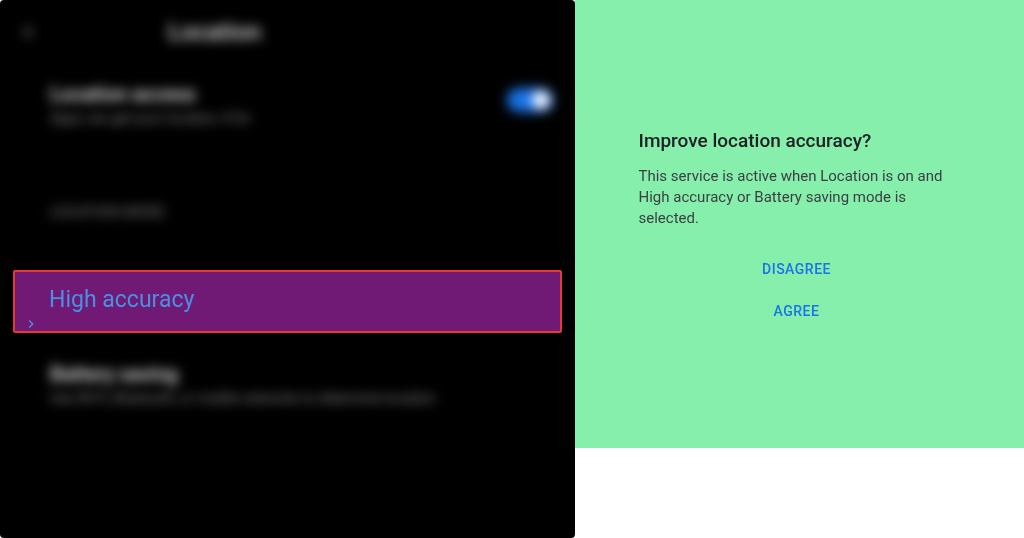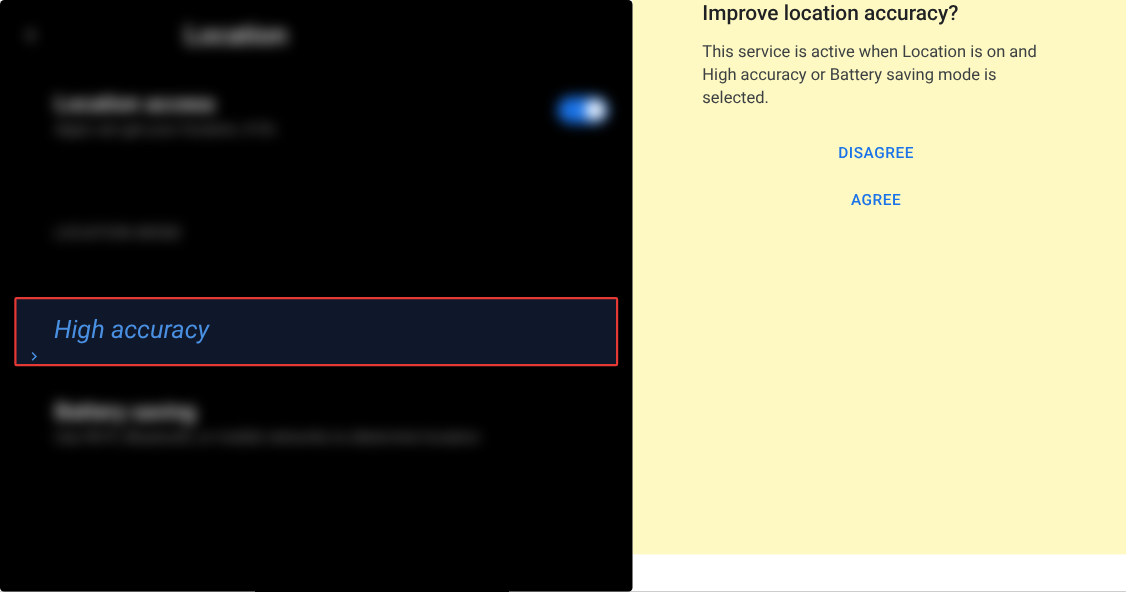--- a/index.html
+++ b/index.html
@@ -84,22 +84,21 @@
 
     
     .high-accuracy-row {
       position: absolute;
       left: 13px;
       right: 13px;
       top: 270px;
       padding: 14px 18px 18px 34px;
       border: 2px solid #e53935;
       border-radius: 2px;
-      background: #0f172a;
-      font-style: italic;
+      background: #701a75;
     }
     .chevron-right {
       position: absolute;
       left: 8px;
       top: 44px;
       width: 16px;
       height: 16px;
       display: flex;
       align-items: center;
       justify-content: center;
@@ -112,23 +111,24 @@
     .high-accuracy-sub {
       font-size: 18px;
       color: #4a90e2;
       line-height: 1.35;
       margin-top: 4px;
     }
 
     
     .right-panel {
       flex: 1;
-      height: 504px;
-      background: #fef9c3;
-      display: flex;
+      height: 448px;
+      background: #86efac;
+      display: flex;
+      align-items: center;
       justify-content: center;
     }
     .dialog {
       width: 330px;
       padding: 0 4px;
       color: #202124;
     }
     .dialog-title {
       font-size: 19px;
       font-weight: 500;

